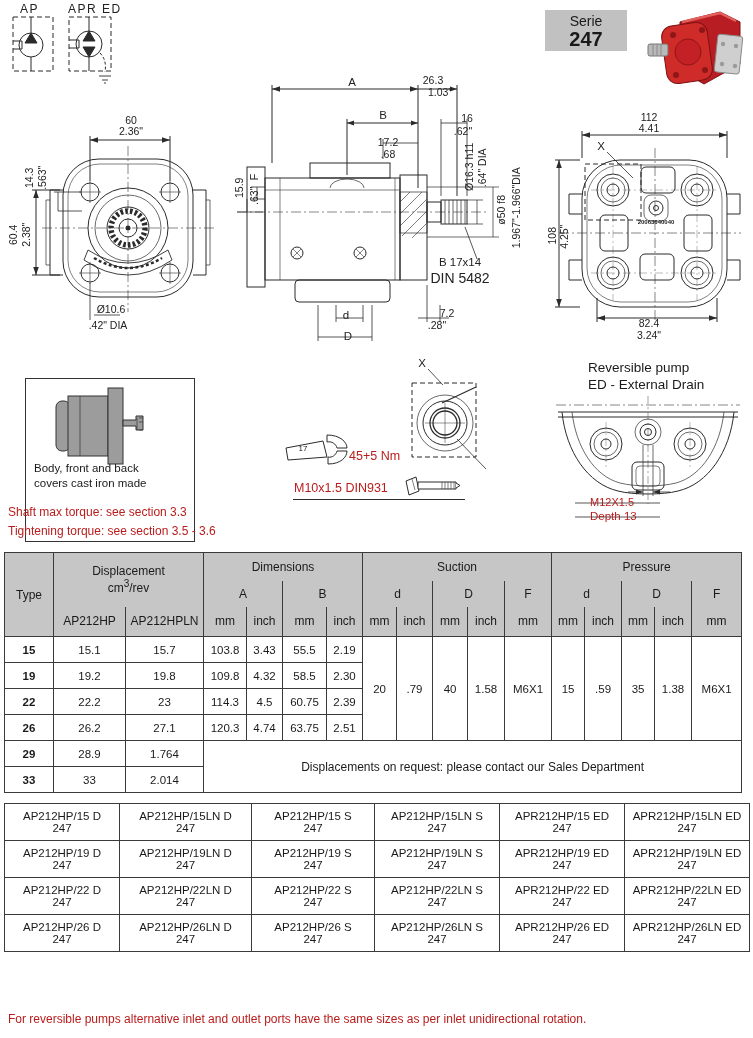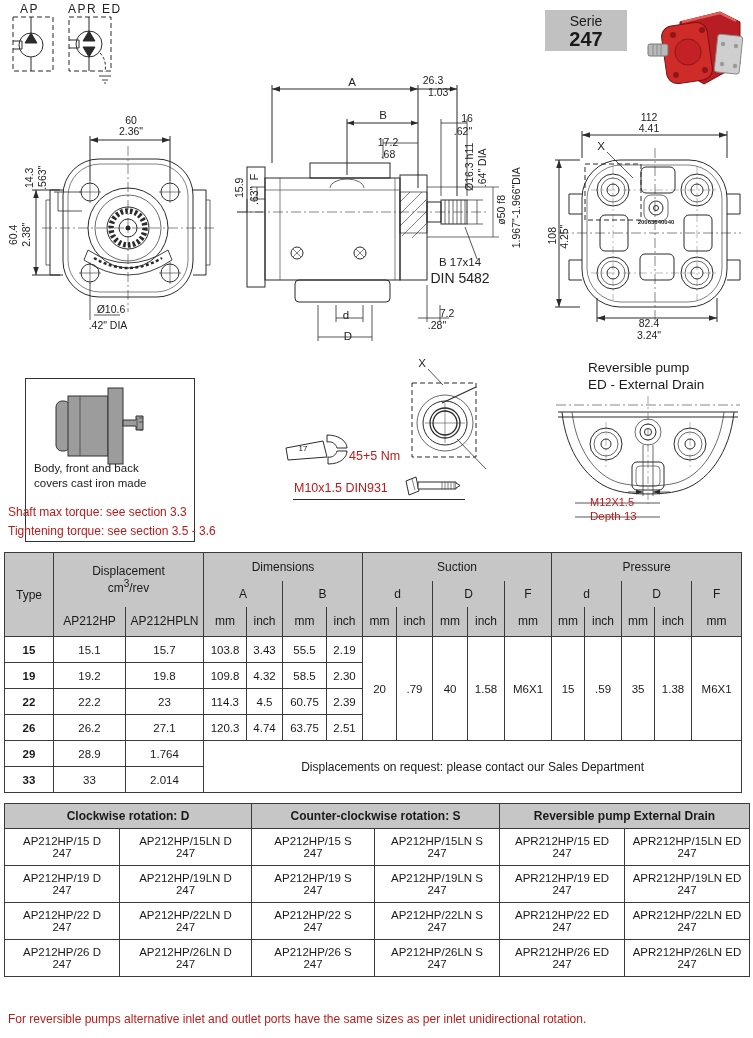--- a/index.html
+++ b/index.html
@@ -421,25 +421,20 @@
 <table id="models">
   <colgroup>
       <col style="width:115px">
       <col style="width:132px">
       <col style="width:123px">
       <col style="width:125px">
       <col style="width:125px">
       <col style="width:125px">
     </colgroup>
   <tbody>
-      <tr style="height:25px">
-    <th colspan="2" class="hd">Clockwise rotation: D</th>
-    <th colspan="2" class="hd">Counter-clockwise rotation: S</th>
-    <th colspan="2" class="hd">Reversible pump External Drain</th>
-  </tr>
   <tr style="height:37px">
     <td>
           <div>AP212HP/15 D</div>
           <div>247</div>
         </td>
     <td>
           <div>AP212HP/15LN D</div>
           <div>247</div>
         </td>
     <td>

